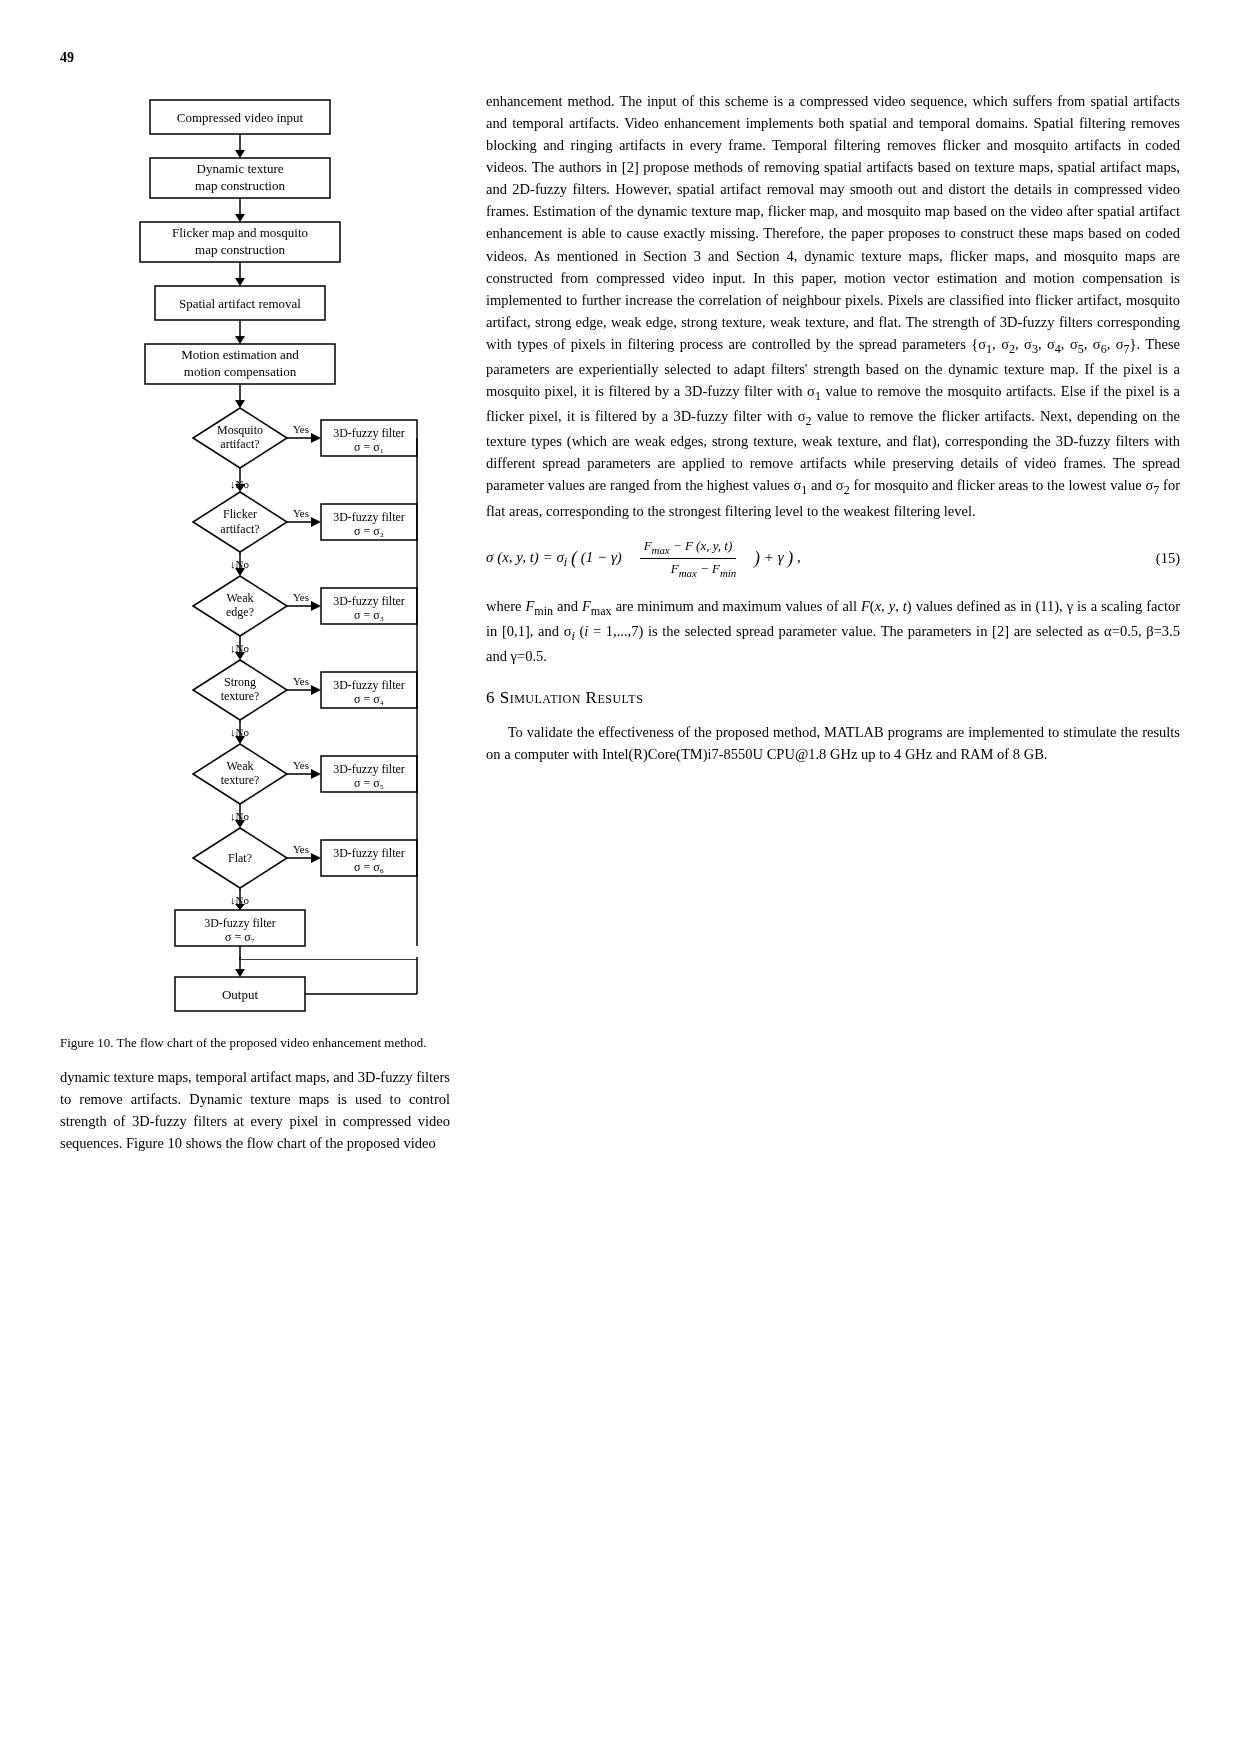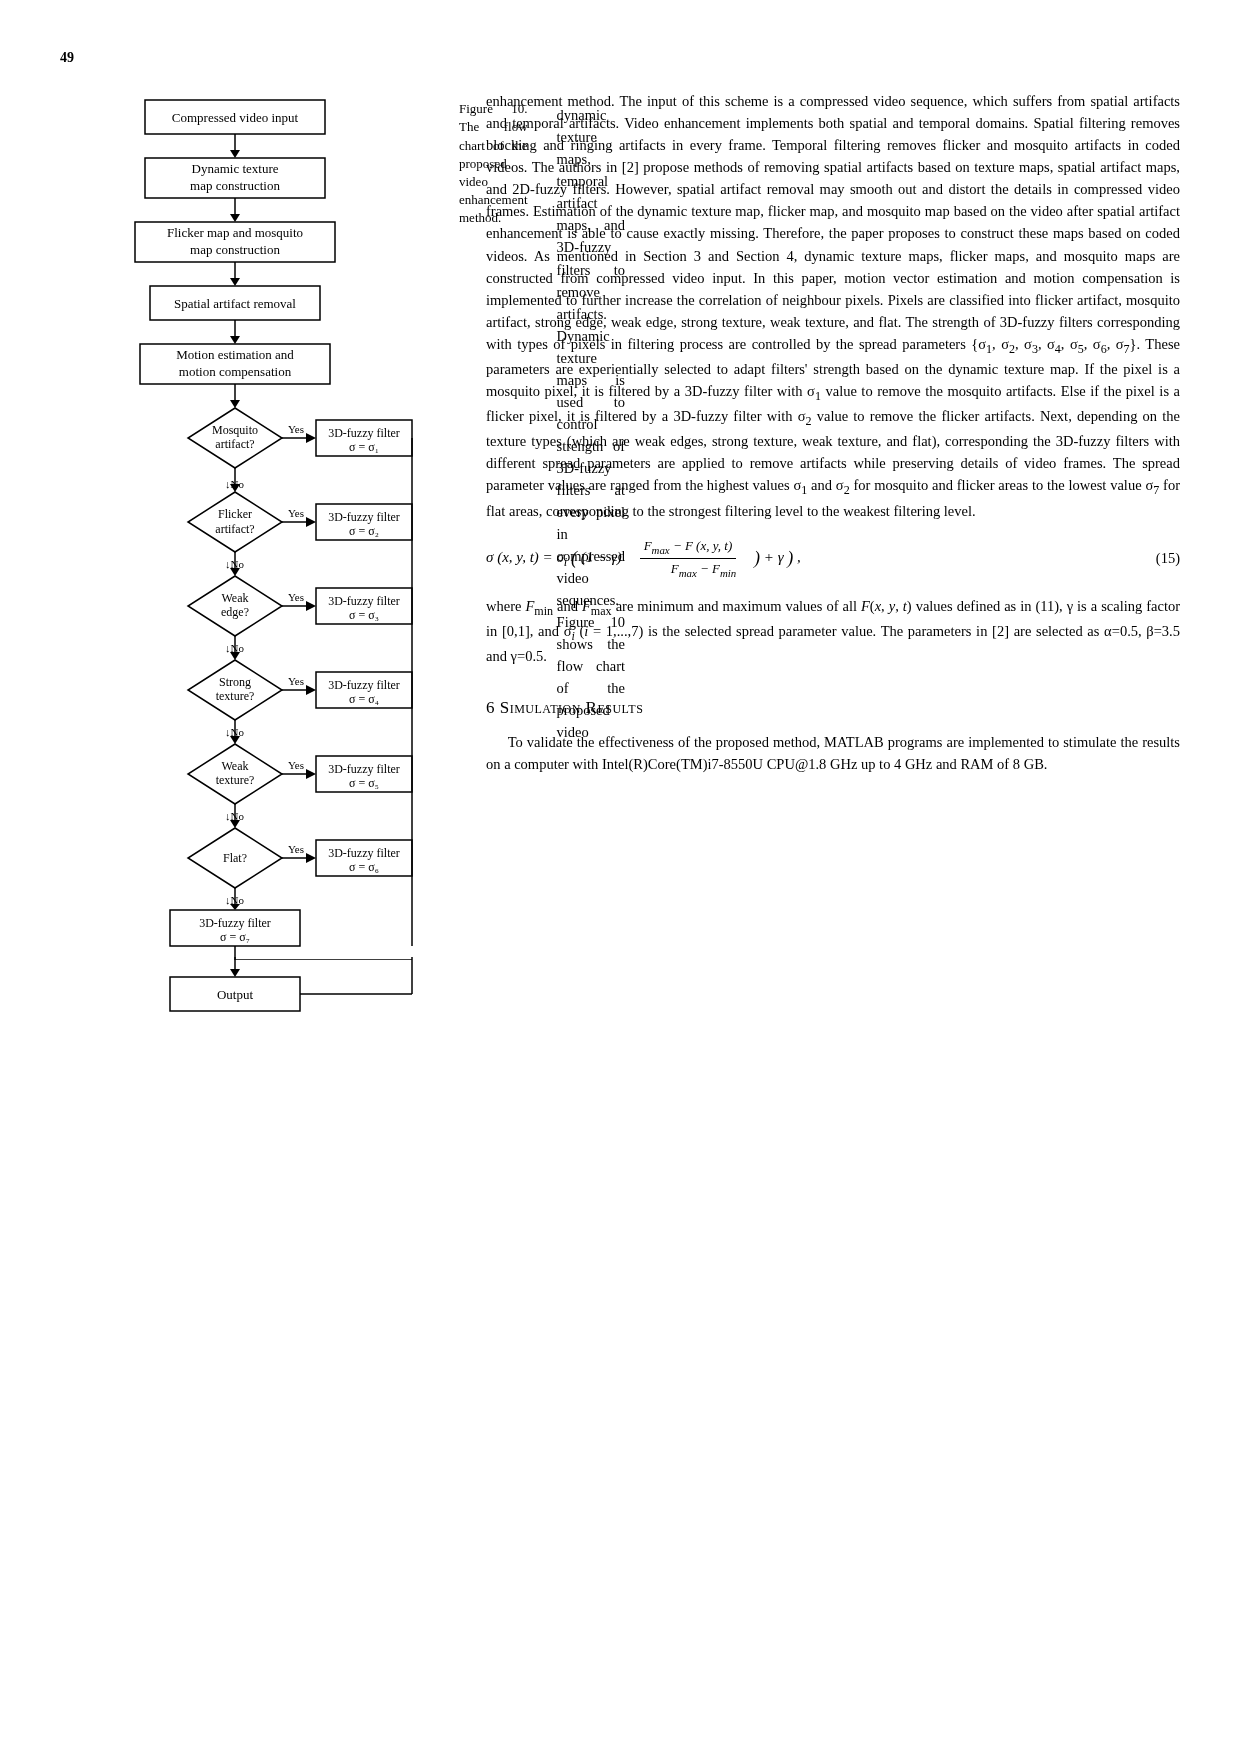--- a/index.html
+++ b/index.html
@@ -30,22 +30,21 @@
     .header-right { font-size: 14px; font-weight: bold; }
     .content {
       display: flex;
       gap: 36px;
       flex: 1;
     }
     .left-col {
       width: 390px;
       flex-shrink: 0;
       display: flex;
-      flex-direction: row;
-      gap: 29px;
+      flex-direction: column;
     }
     .right-col {
       flex: 1;
       display: flex;
       flex-direction: column;
     }
 
     
     .flowchart-svg-wrapper {
       width: 380px;
@@ -67,21 +66,21 @@
     }
     .figure-caption {
       font-size: 13px;
       margin-top: 10px;
       text-align: justify;
       line-height: 1.4;
     }
     .section-heading {
       font-size: 17px;
       font-variant: small-caps;
-      margin-top: 28px;
+      margin-top: 18px;
       margin-bottom: 10px;
       font-weight: normal;
       letter-spacing: 0.5px;
     }
     
   </style>
 </head>
 <body>
 
 <div class="page">

